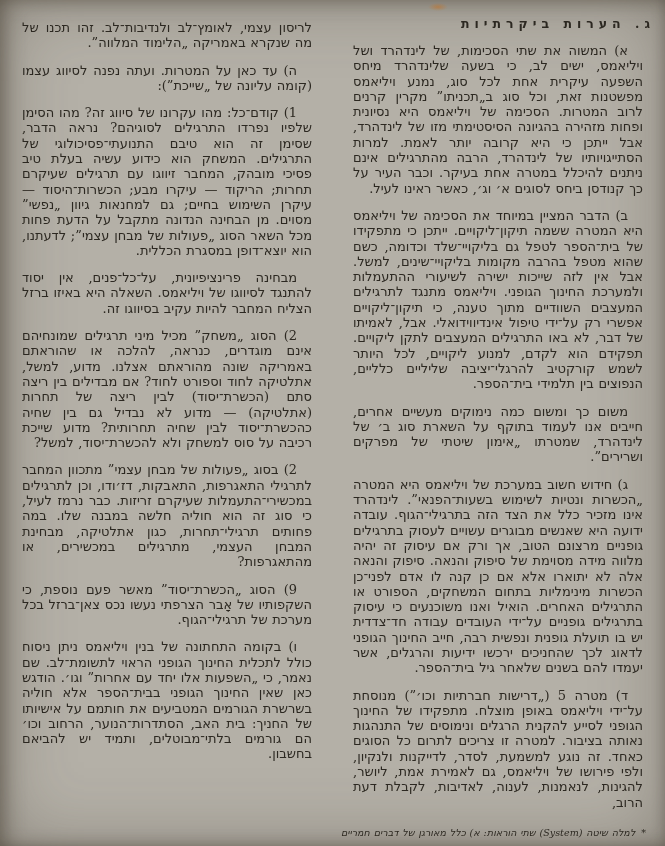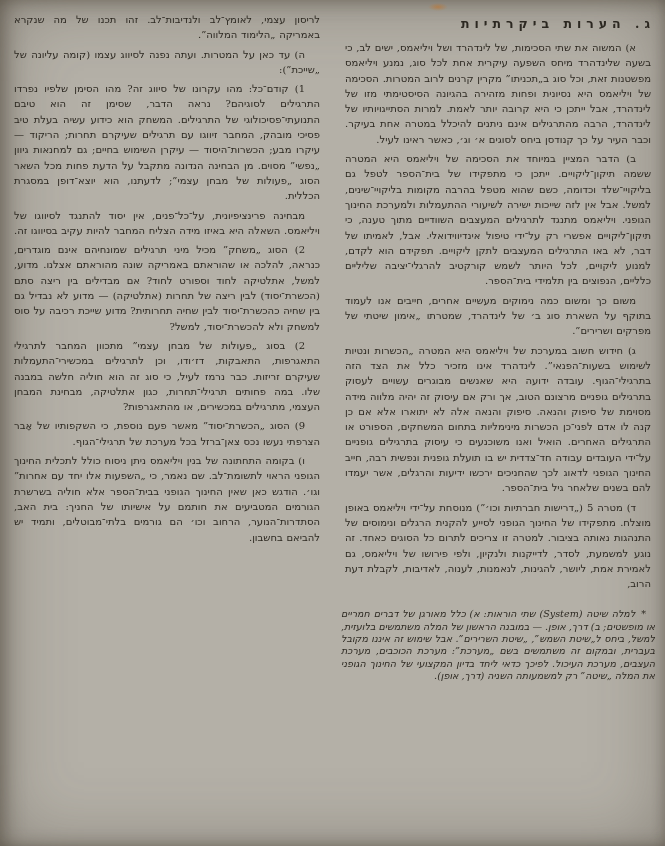--- a/index.html
+++ b/index.html
@@ -40,22 +40,22 @@
     text-align: justify;
   }
   .section-heading {
     font-size: 12.5px;
     font-weight: bold;
     text-align: right;
     letter-spacing: 5px;
     margin: 8px 0 9px 0;
   }
   .para {
-    margin: 4px;
-    font-size: 10px;
+    margin: 12px;
+    font-size: 13px;
     line-height: 15.3px;
     text-align: justify;
     word-spacing: 0.5px;
   }
   .para.ind { text-indent: 15px; }
   .footnote {
     margin-top: 17px;
     font-size: 9.6px;
     line-height: 12.3px;
     text-align: justify;
@@ -84,21 +84,21 @@
         <span class="fn-marker">*</span>
         <span>למלה שיטה (System) שתי הוראות: א) כלל מאורגן של דברים חמריים או מופשטים; ב) דרך, אופן. — במובנה הראשון של המלה משתמשים בלועזית, למשל, ביחס ל„שיטת השמש”, „שיטת השרירים”. אבל שימוש זה איננו מקובל בעברית, ובמקום זה משתמשים בשם „מערכת”: מערכת הכוכבים, מערכת העצבים, מערכת העיכול. לפיכך כדאי ליחד בדיון המקצועי של החינוך הגופני את המלה „שיטה” רק למשמעותה השניה (דרך, אופן).</span>
       </p>
     </div>
 
     <div class="column">
       <div>
           <p class="para">לריסון עצמי, לאומץ־לב ולנדיבות־לב. זהו תכנו של מה שנקרא באמריקה „הלימוד המלווה”.</p>
           <p class="para ind">ה) עד כאן על המטרות. ועתה נפנה לסיווג עצמו (קומה עליונה של „שייכת”):</p>
           <p class="para ind">1) קודם־כל: מהו עקרונו של סיווג זה? מהו הסימן שלפיו נפרדו התרגילים לסוגיהם? נראה הדבר, שסימן זה הוא טיבם התנועתי־פסיכולוגי של התרגילים. המשחק הוא כידוע עשיה בעלת טיב פסיכי מובהק, המחבר זיווגו עם תרגילים שעיקרם תחרות; הריקוד — עיקרו מבע; הכשרות־היסוד — עיקרן השימוש בחיים; גם למחנאות גיוון „נפשי” מסוים. מן הבחינה הנדונה מתקבל על הדעת פחות מכל השאר הסוג „פעולות של מבחן עצמי”; לדעתנו, הוא יוצא־דופן במסגרת הכללית.</p>
-          <p class="para ind">מבחינה פרינציפיונית, על־כל־פנים, אין יסוד להתנגד לסיווגו של ויליאמס. השאלה היא באיזו מידה הצליח המחבר להיות עקיב בסיווגו זה.</p>
+          <p class="para ind">מבחינה פרינציפיונית, על־כל־פנים, אין יסוד להתנגד לסיווגו של ויליאמס. השאלה היא באיזו ברזל הצליח המחבר להיות עקיב בסיווגו זה.</p>
           <p class="para ind">2) הסוג „משחק” מכיל מיני תרגילים שמונחיהם אינם מוגדרים, כנראה, להלכה או שהוראתם באמריקה שונה מהוראתם אצלנו. מדוע, למשל, אתלטיקה לחוד וספורט לחוד? אם מבדילים בין ריצה סתם (הכשרת־יסוד) לבין ריצה של תחרות (אתלטיקה) — מדוע לא נבדיל גם בין שחיה כהכשרת־יסוד לבין שחיה תחרותית? מדוע שייכת רכיבה על סוס למשחק ולא להכשרת־יסוד, למשל?</p>
           <p class="para ind">2) בסוג „פעולות של מבחן עצמי” מתכוון המחבר לתרגילי התאגרפות, התאבקות, דז׳ודו, וכן לתרגילים במכשירי־התעמלות שעיקרם זריזות. כבר נרמז לעיל, כי סוג זה הוא חוליה חלשה במבנה שלו. במה פחותים תרגילי־תחרות, כגון אתלטיקה, מבחינת המבחן העצמי, מתרגילים במכשירים, או מהתאגרפות?</p>
           <p class="para ind">9) הסוג „הכשרת־יסוד” מאשר פעם נוספת, כי השקפותיו של אָבר הצרפתי נעשו נכס צאן־ברזל בכל מערכת של תרגילי־הגוף.</p>
           <p class="para ind">ו) בקומה התחתונה של בנין ויליאמס ניתן ניסוח כולל לתכלית החינוך הגופני הראוי לתשומת־לב. שם נאמר, כי „השפעות אלו יחד עם אחרות” וגו׳. הודגש כאן שאין החינוך הגופני בבית־הספר אלא חוליה בשרשרת הגורמים המטביעים את חותמם על אישיותו של החניך: בית האב, הסתדרות־הנוער, הרחוב וכו׳ הם גורמים בלתי־מבוטלים, ותמיד יש להביאם בחשבון.</p>
         </div>
     </div>
 
   </div>
 </div>
 

